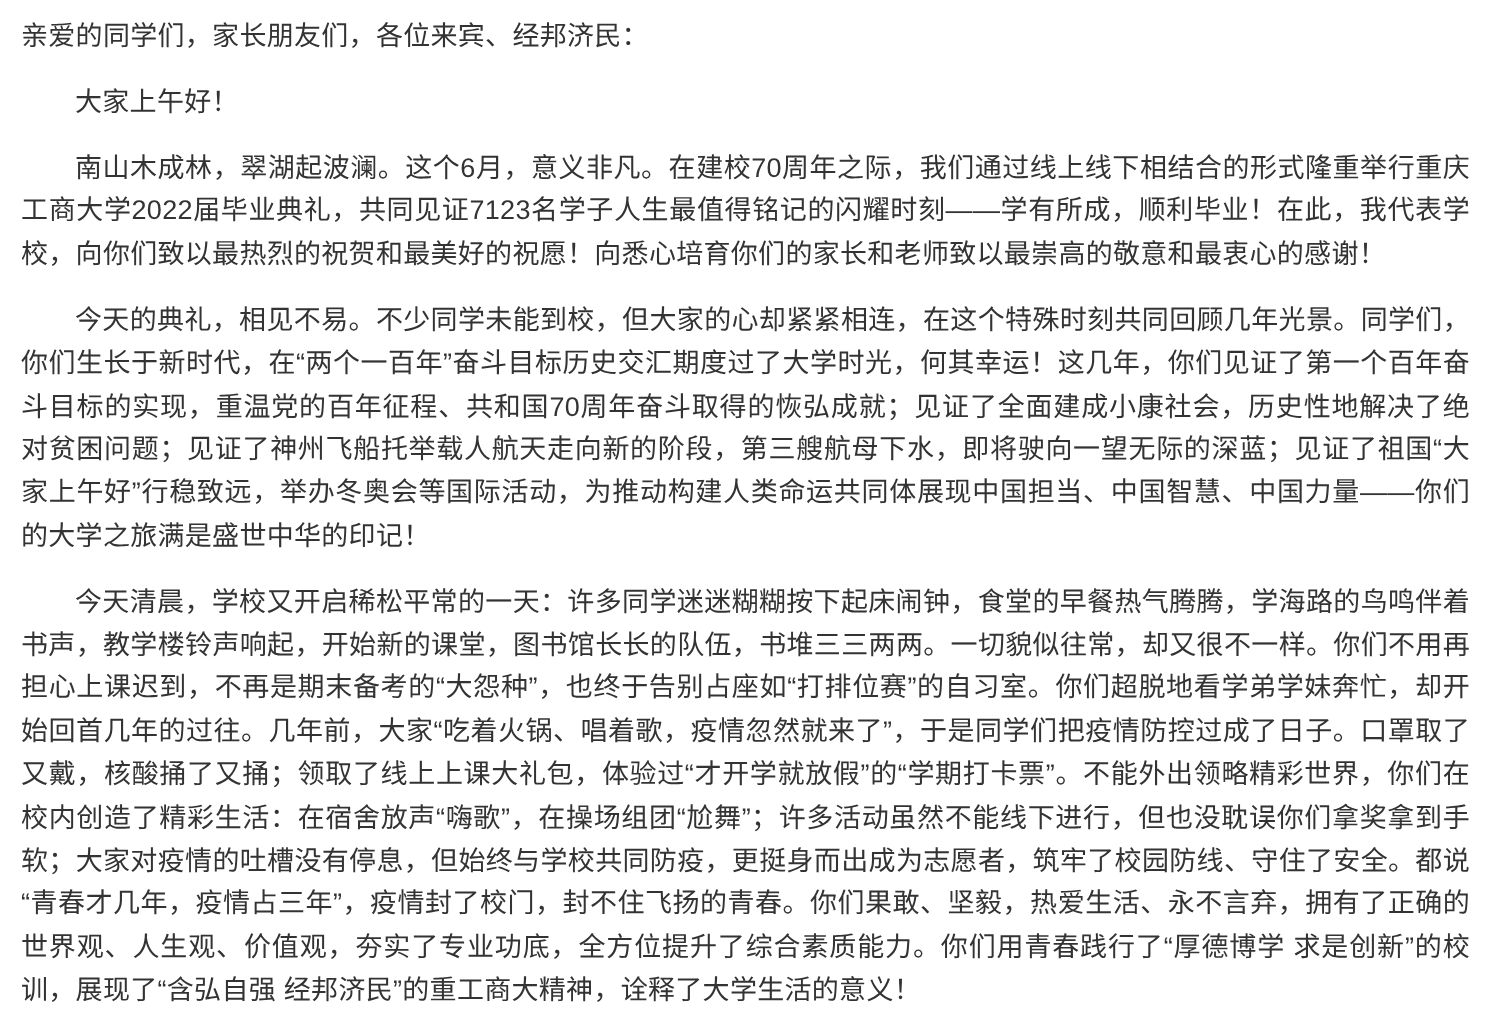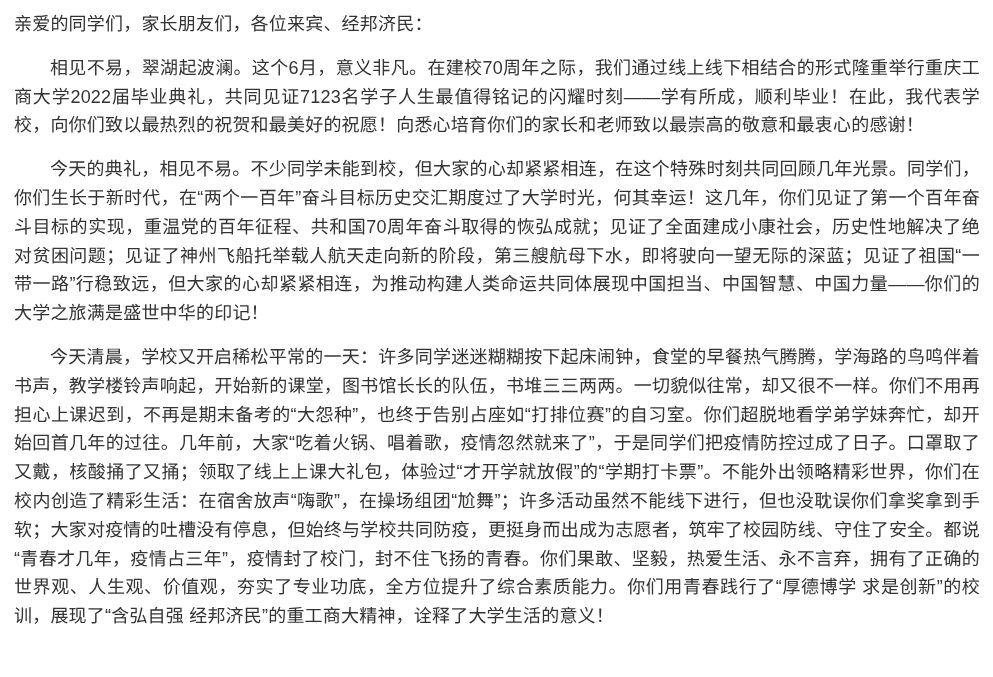--- a/index.html
+++ b/index.html
@@ -36,19 +36,20 @@
   .doc p:last-child {
     margin-bottom: 0;
   }
 </style>
 </head>
 <body>
 
 <div class="doc">
   <p class="no-indent">亲爱的同学们，家长朋友们，各位来宾、经邦济民：</p>
 
+  <p>大家上午好！</p>
 
-  <p>相见不易，翠湖起波澜。这个6月，意义非凡。在建校70周年之际，我们通过线上线下相结合的形式隆重举行重庆工商大学2022届毕业典礼，共同见证7123名学子人生最值得铭记的闪耀时刻——学有所成，顺利毕业！在此，我代表学校，向你们致以最热烈的祝贺和最美好的祝愿！向悉心培育你们的家长和老师致以最崇高的敬意和最衷心的感谢！</p>
+  <p>南山木成林，翠湖起波澜。这个6月，意义非凡。在建校70周年之际，我们通过线上线下相结合的形式隆重举行重庆工商大学2022届毕业典礼，共同见证7123名学子人生最值得铭记的闪耀时刻——学有所成，顺利毕业！在此，我代表学校，向你们致以最热烈的祝贺和最美好的祝愿！向悉心培育你们的家长和老师致以最崇高的敬意和最衷心的感谢！</p>
 
-  <p>今天的典礼，相见不易。不少同学未能到校，但大家的心却紧紧相连，在这个特殊时刻共同回顾几年光景。同学们，你们生长于新时代，在“两个一百年”奋斗目标历史交汇期度过了大学时光，何其幸运！这几年，你们见证了第一个百年奋斗目标的实现，重温党的百年征程、共和国70周年奋斗取得的恢弘成就；见证了全面建成小康社会，历史性地解决了绝对贫困问题；见证了神州飞船托举载人航天走向新的阶段，第三艘航母下水，即将驶向一望无际的深蓝；见证了祖国“一带一路”行稳致远，但大家的心却紧紧相连，为推动构建人类命运共同体展现中国担当、中国智慧、中国力量——你们的大学之旅满是盛世中华的印记！</p>
+  <p>今天的典礼，相见不易。不少同学未能到校，但大家的心却紧紧相连，在这个特殊时刻共同回顾几年光景。同学们，你们生长于新时代，在“两个一百年”奋斗目标历史交汇期度过了大学时光，何其幸运！这几年，你们见证了第一个百年奋斗目标的实现，重温党的百年征程、共和国70周年奋斗取得的恢弘成就；见证了全面建成小康社会，历史性地解决了绝对贫困问题；见证了神州飞船托举载人航天走向新的阶段，第三艘航母下水，即将驶向一望无际的深蓝；见证了祖国“大家上午好”行稳致远，举办冬奥会等国际活动，为推动构建人类命运共同体展现中国担当、中国智慧、中国力量——你们的大学之旅满是盛世中华的印记！</p>
 
   <p>今天清晨，学校又开启稀松平常的一天：许多同学迷迷糊糊按下起床闹钟，食堂的早餐热气腾腾，学海路的鸟鸣伴着书声，教学楼铃声响起，开始新的课堂，图书馆长长的队伍，书堆三三两两。一切貌似往常，却又很不一样。你们不用再担心上课迟到，不再是期末备考的“大怨种”，也终于告别占座如“打排位赛”的自习室。你们超脱地看学弟学妹奔忙，却开始回首几年的过往。几年前，大家“吃着火锅、唱着歌，疫情忽然就来了”，于是同学们把疫情防控过成了日子。口罩取了又戴，核酸捅了又捅；领取了线上上课大礼包，体验过“才开学就放假”的“学期打卡票”。不能外出领略精彩世界，你们在校内创造了精彩生活：在宿舍放声“嗨歌”，在操场组团“尬舞”；许多活动虽然不能线下进行，但也没耽误你们拿奖拿到手软；大家对疫情的吐槽没有停息，但始终与学校共同防疫，更挺身而出成为志愿者，筑牢了校园防线、守住了安全。都说“青春才几年，疫情占三年”，疫情封了校门，封不住飞扬的青春。你们果敢、坚毅，热爱生活、永不言弃，拥有了正确的世界观、人生观、价值观，夯实了专业功底，全方位提升了综合素质能力。你们用青春践行了“厚德博学 求是创新”的校训，展现了“含弘自强 经邦济民”的重工商大精神，诠释了大学生活的意义！</p>
 </div>
 
 </body></html>

